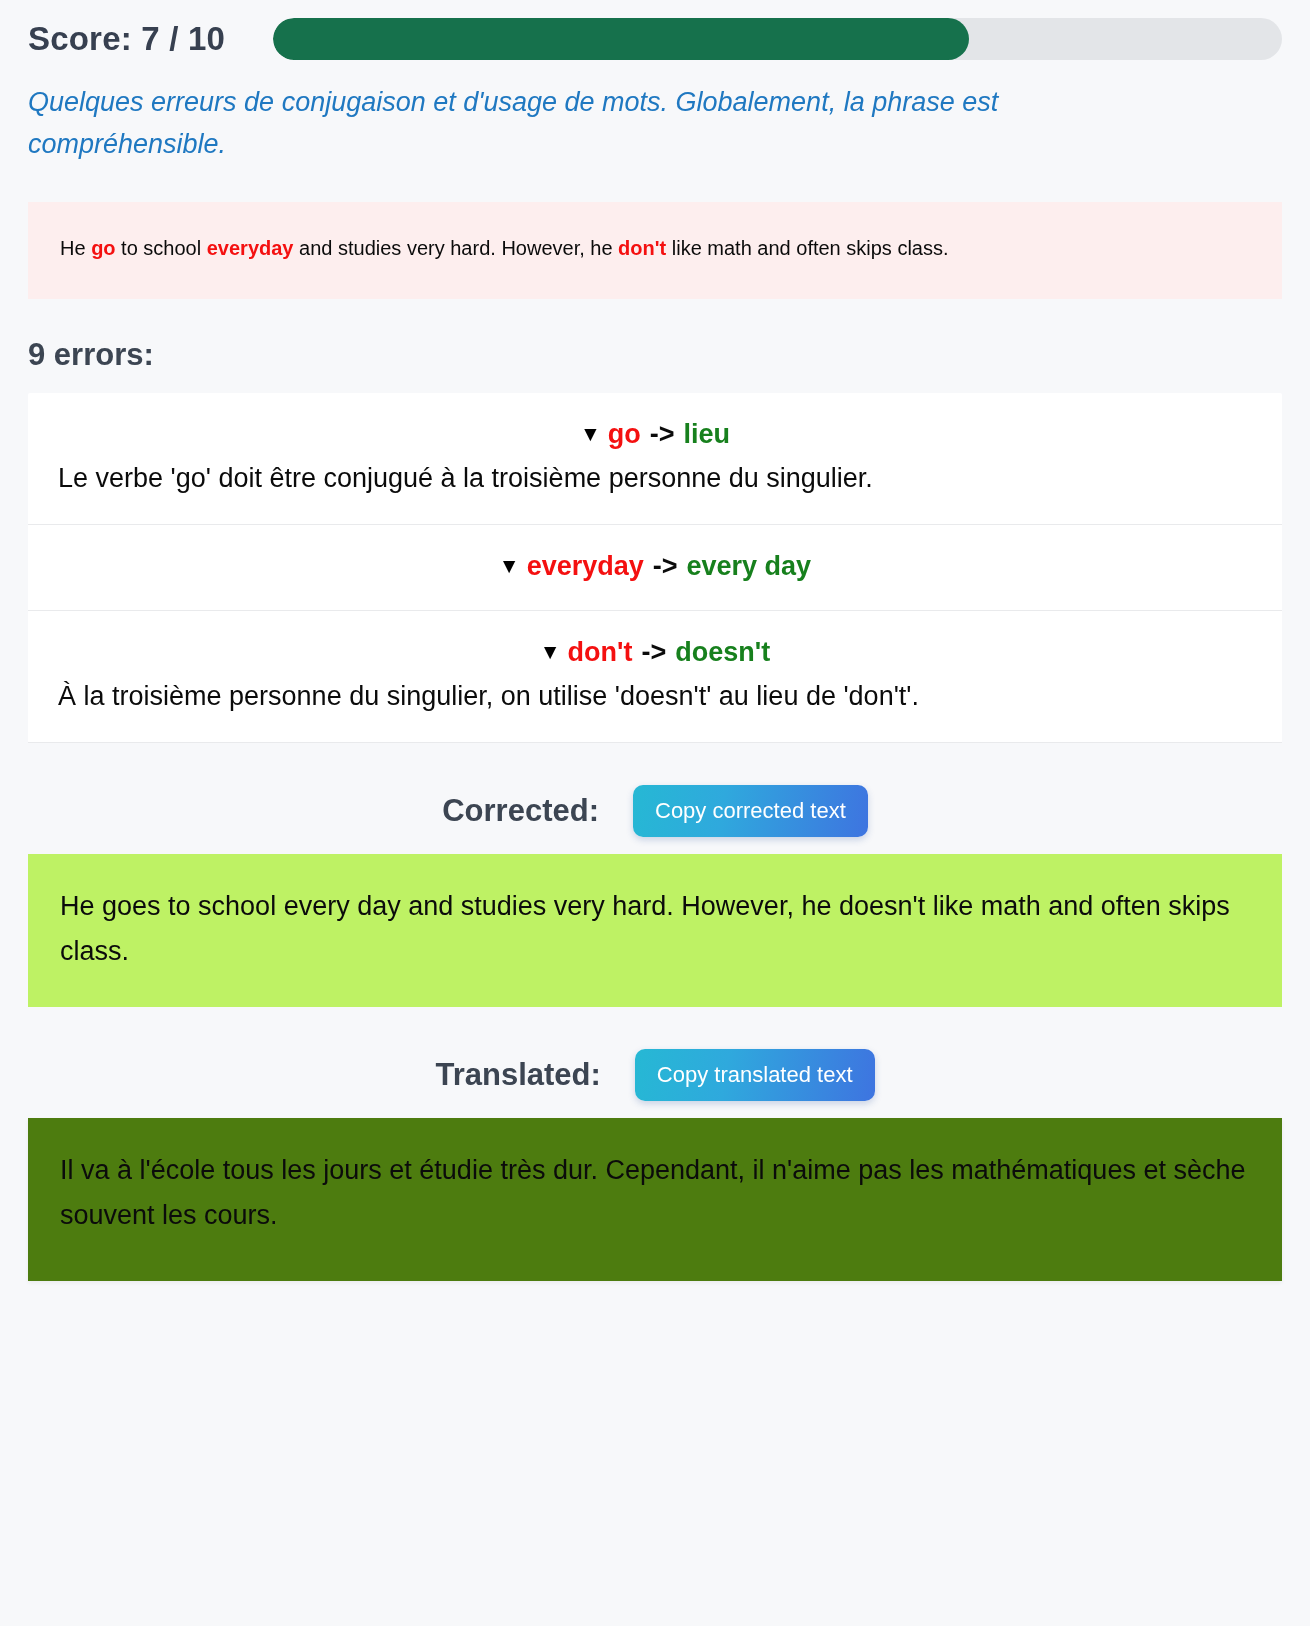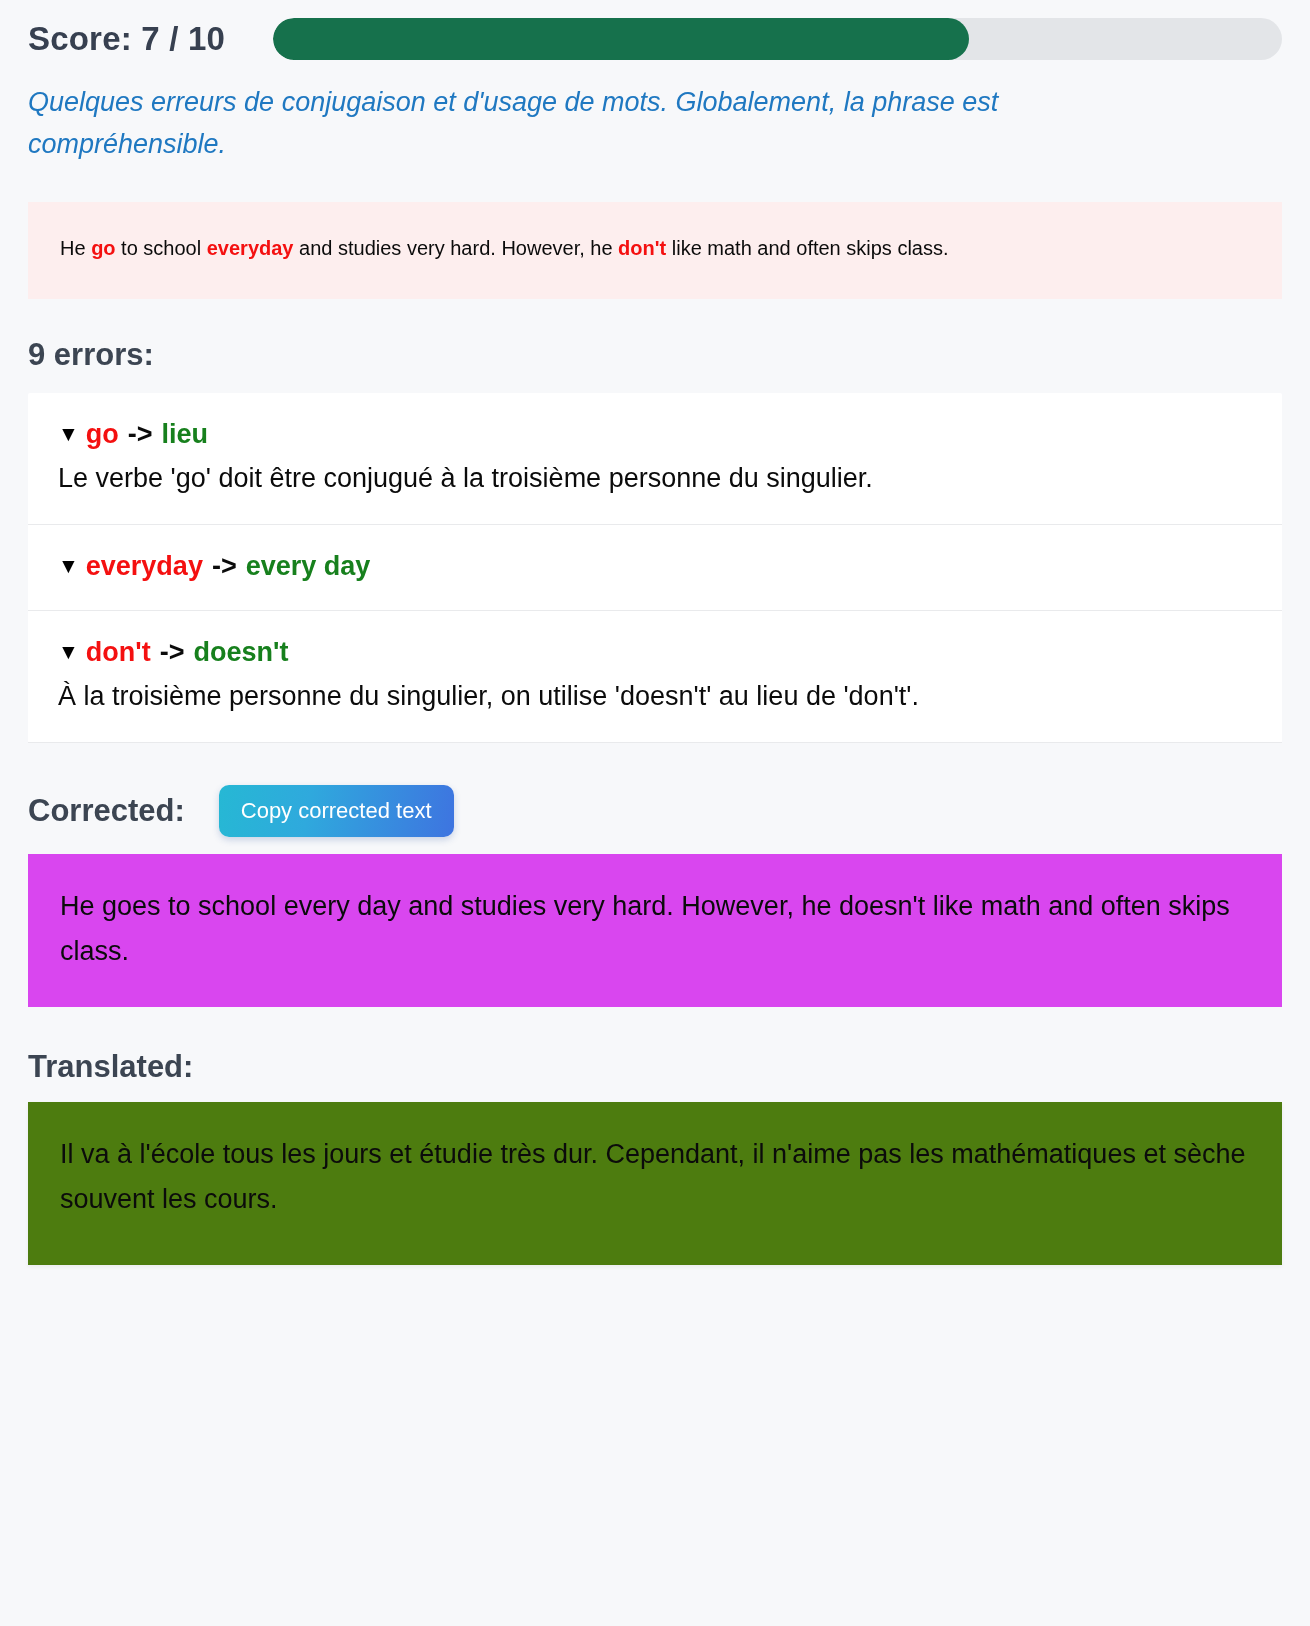--- a/index.html
+++ b/index.html
@@ -1,15 +1,15 @@
 <!DOCTYPE html>
 <html><head>
 <meta charset="utf-8">
 <style>
-  * { box-sizing: border-box; }
+  * { box-sizing: border-box; justify-content: center; }
   html, body {
     margin: 0;
     padding: 0;
     width: 1310px;
     background: #f7f8fa;
     font-family: "Liberation Sans", sans-serif;
   }
   body {
     min-height: 1626px;
     padding: 0 28px;
@@ -131,21 +131,21 @@
     background: linear-gradient(100deg, #26b8d4 0%, #2fa9dd 38%, #3e74e0 100%);
     box-shadow: 0 3px 7px rgba(40,80,160,0.22);
     cursor: pointer;
     white-space: nowrap;
     line-height: 1;
   }
 
   
   .corrected-panel {
     margin-top: 17px;
-    background: #d946ef;
+    background: #bef264;
     padding: 30px 32px 34px 32px;
     font-size: 27px;
     line-height: 1.65;
     color: #0b0b0b;
   }
   .translated-panel {
     margin-top: 17px;
     margin-bottom: 36px;
     background: #4d7c0f;
     padding: 30px 32px 44px 32px;
@@ -205,16 +205,17 @@
 <div class="section-head">
   <div class="section-title">Corrected:</div>
   <button class="copy-btn">Copy corrected text</button>
 </div>
 <div class="corrected-panel">
   <span>He goes to school every day and studies very hard. However, he doesn't like math and often skips class.</span>
 </div>
 
 <div class="section-head">
   <div class="section-title">Translated:</div>
+  <button class="copy-btn">Copy translated text</button>
 </div>
 <div class="translated-panel">
   <span>Il va à l'école tous les jours et étudie très dur. Cependant, il n'aime pas les mathématiques et sèche souvent les cours.</span>
 </div>
 
 </body></html>

